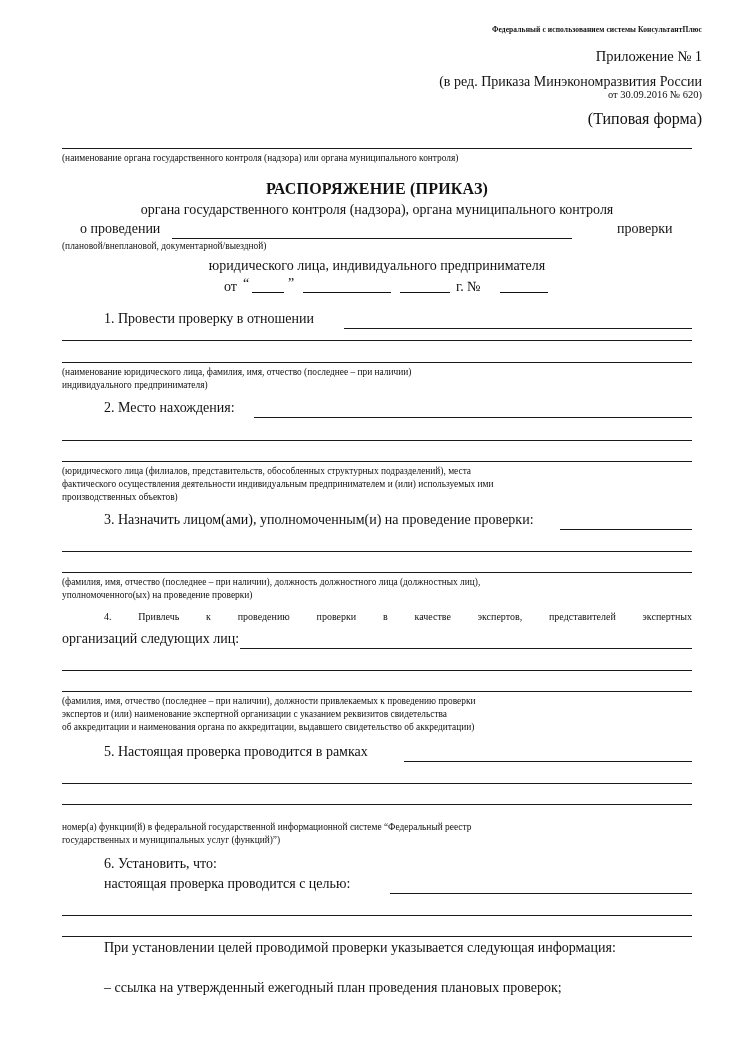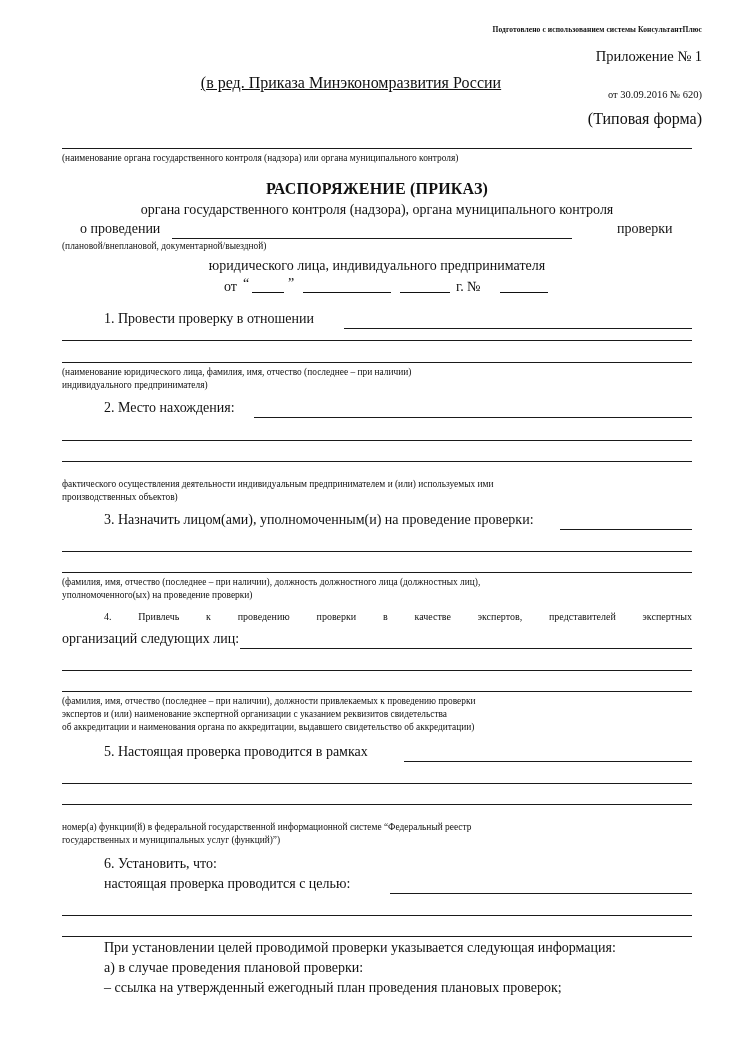--- a/index.html
+++ b/index.html
@@ -41,23 +41,22 @@
     left: 0;
     right: 48px;
     text-align: right;
     font-size: 14.5px;
   }
   .ed-line1 {
     position: absolute;
     top: 74px;
     left: 0;
     right: 48px;
-    text-align: center;
-    font-size: 16px;
-    text-decoration: underline;
+    text-align: right;
+    font-size: 14px;
   }
   .ed-line2 {
     position: absolute;
     top: 89px;
     left: 0;
     right: 48px;
     text-align: right;
     font-size: 10.5px;
   }
   .typical-form {
@@ -123,21 +122,21 @@
     font-size: 14px;
     white-space: nowrap;
   }
   .quote-mark { font-size: 14px; }
 </style>
 </head>
 <body>
 
 <div class="page">
 
-  <div class="consultant-note">Подготовлено с использованием системы КонсультантПлюс</div>
+  <div class="consultant-note">Федеральный с использованием системы КонсультантПлюс</div>
 
   <div class="appendix-title">Приложение № 1</div>
 
   <div class="ed-line1">(в ред. Приказа Минэкономразвития России</div>
 
   <div class="ed-line2">от 30.09.2016 № 620)</div>
 
   <div class="typical-form">(Типовая форма)</div>
 
   <div class="rule" style="left:62px; width:630px; top:148px;"></div>
@@ -187,20 +186,21 @@
   <div class="cap" style="top:379px;">индивидуального предпринимателя)</div>
 
   <div class="item" style="left:104px; top:400px;text-align:center;">2. Место нахождения:</div>
 
   <div class="rule" style="left:254px; width:438px; top:417px;"></div>
 
   <div class="rule" style="left:62px; width:630px; top:440px;"></div>
 
   <div class="rule" style="left:62px; width:630px; top:461px;"></div>
 
+  <div class="cap" style="top:465px;">(юридического лица (филиалов, представительств, обособленных структурных подразделений), места</div>
 
   <div class="cap" style="top:478px;">фактического осуществления деятельности индивидуальным предпринимателем и (или) используемых ими</div>
 
   <div class="cap" style="top:491px;">производственных объектов)</div>
 
   <div class="item" style="left:104px; top:512px;">3. Назначить лицом(ами), уполномоченным(и) на проведение проверки:</div>
 
   <div class="rule" style="left:560px; width:132px; top:529px;"></div>
 
   <div class="rule" style="left:62px; width:630px; top:551px;"></div>
@@ -245,17 +245,16 @@
   <div class="item" style="left:104px; top:876px;">настоящая проверка проводится с целью:</div>
 
   <div class="rule" style="left:390px; width:302px; top:893px;"></div>
 
   <div class="rule" style="left:62px; width:630px; top:915px;"></div>
 
   <div class="rule" style="left:62px; width:630px; top:936px;"></div>
 
   <div class="plain" style="left:104px; top:940px;">При установлении целей проводимой проверки указывается следующая информация:</div>
 
-  <div class="plain" style="left:104px; top:960px;">а) в случае проведения плановой проверки:</div>
 
   <div class="plain" style="left:104px; top:980px;">– ссылка на утвержденный ежегодный план проведения плановых проверок;</div>
 
 </div>
 
 </body></html>

